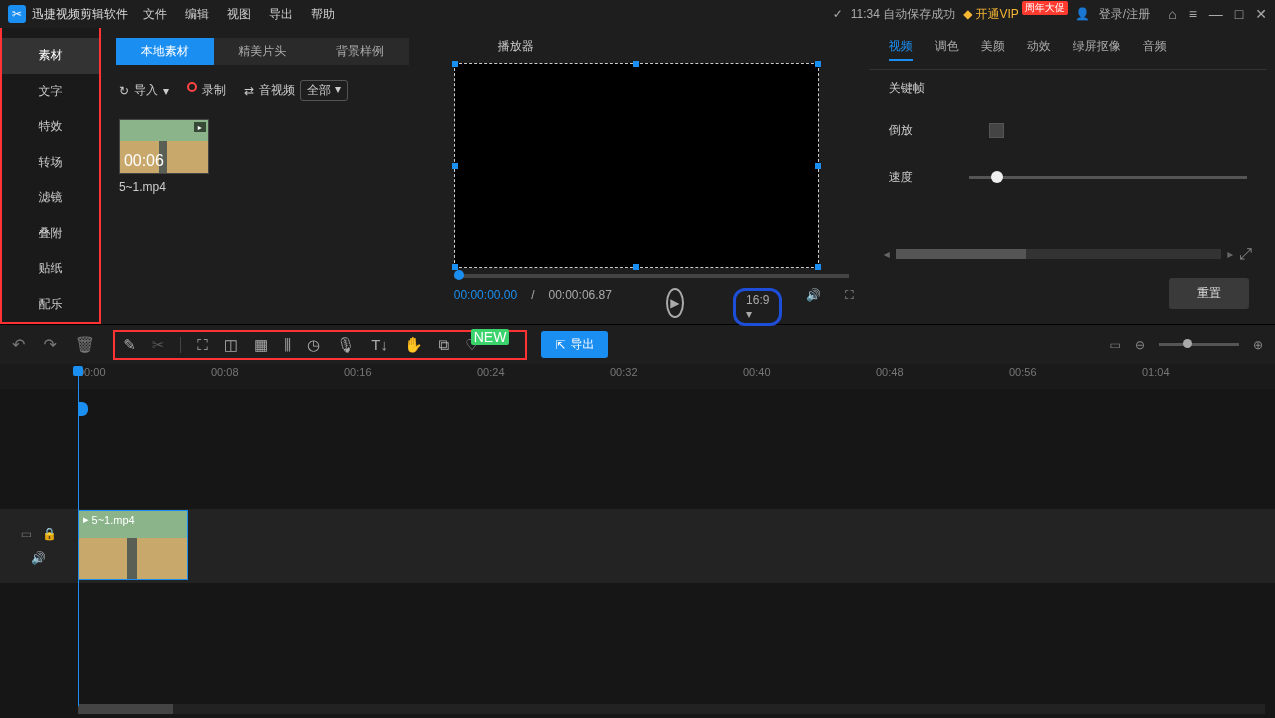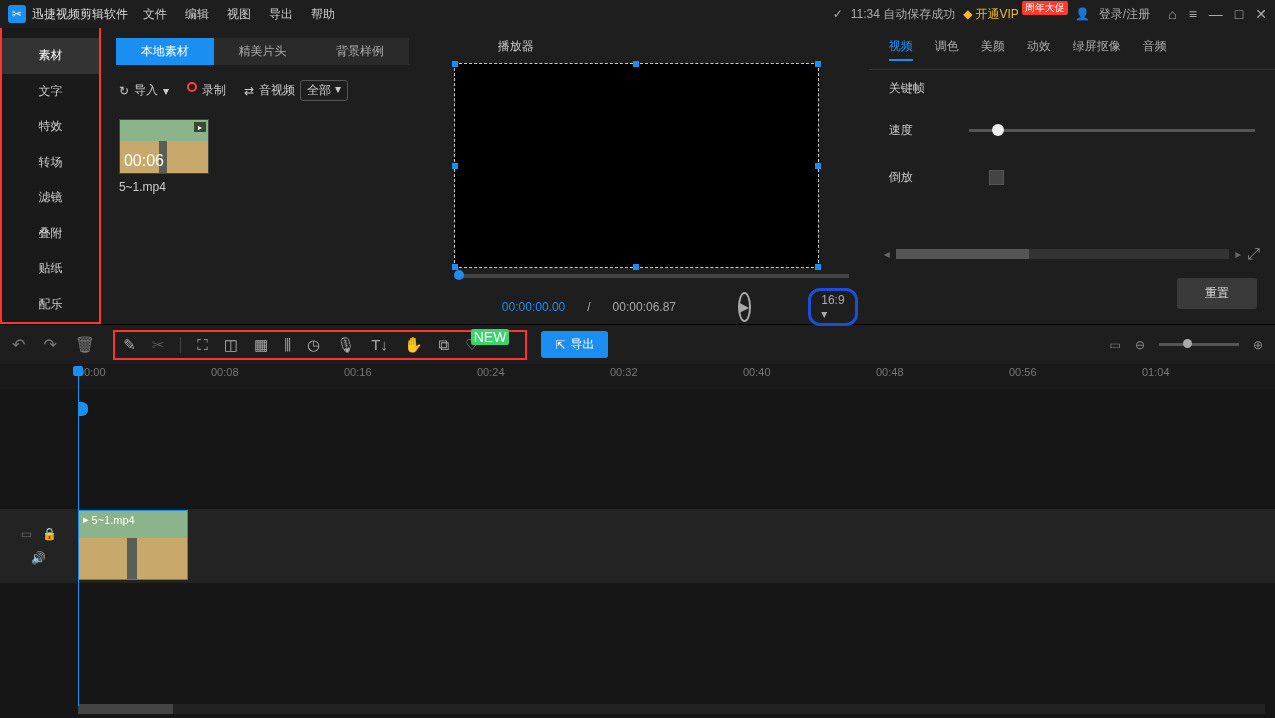--- a/index.html
+++ b/index.html
@@ -39,28 +39,28 @@
   .player-panel { width: 445px; background: #1e1e1e; padding: 10px 15px 0 30px; }
   .player-title { color: #ccc; margin-bottom: 8px; margin-left: 44px; }
   .player-frame { width: 365px; height: 205px; border: 1px dashed #ccc; background: #000; position: relative; }
   .handle { position: absolute; width: 6px; height: 6px; background: #1b8ef2; }
   .handle.tl { left: -3px; top: -3px; } .handle.tr { right: -3px; top: -3px; }
   .handle.bl { left: -3px; bottom: -3px; } .handle.br { right: -3px; bottom: -3px; }
   .handle.tm { left: 50%; top: -3px; margin-left:-3px; } .handle.bm { left: 50%; bottom: -3px; margin-left:-3px; }
   .handle.lm { left: -3px; top: 50%; margin-top:-3px; } .handle.rm { right: -3px; top: 50%; margin-top:-3px; }
   .player-seek { width: 395px; height: 4px; background: #444; position: relative; margin-top: 6px; }
   .seek-dot { position: absolute; left: 0; top: -4px; width: 10px; height: 10px; background: #1b8ef2; border-radius: 50%; }
-  .player-ctrls { display: flex; align-items: center; gap: 22px; margin-top: 10px; color: #aaa; margin-left: 48px; }
+  .player-ctrls { display: flex; align-items: flex-start; gap: 14px; margin-top: 10px; color: #aaa; }
   .time-cur { color: #1b8ef2; }
   .play-btn { width: 30px; height: 30px; border: 2px solid #aaa; border-radius: 50%; display: flex; align-items: center; justify-content: center; margin-left: 40px; }
   .ratio-sel { border: 3px solid #1d4ed8; border-radius: 12px; padding: 2px 10px; margin-left: 35px; }
   .vol-icon { margin-left: 10px; }
   .fs-icon { margin-left: 10px; }
 
-  .prop-panel { width: 415px; background: #1e1e1e; padding: 10px 0 0 0; display:flex; flex-direction:column; }
+  .prop-panel { width: 415px; background: #1e1e1e; padding: 10px 8px 0 0; display:flex; flex-direction:column; }
   .prop-tabs { display: flex; gap: 22px; padding: 0 20px 8px 20px; border-bottom: 1px solid #333; }
   .prop-tab { color: #aaa; cursor: pointer; padding-bottom: 4px; }
   .prop-tab.active { color: #1b8ef2; border-bottom: 2px solid #1b8ef2; }
   .kf-label { padding: 10px 20px; color: #ccc; }
   .prop-row { display: flex; align-items: center; padding: 15px 20px; }
   .prop-lbl { width: 60px; color: #ccc; }
   .slider { flex: 1; height: 3px; background: #555; position: relative; margin-left: 20px; }
   .slider-thumb { position: absolute; left: 8%; top: -5px; width: 12px; height: 12px; background: #eee; border-radius: 50%; }
   .checkbox { width: 15px; height: 15px; background: #444; margin-left: 40px; border:1px solid #555;}
   .prop-scroll { display: flex; align-items: center; padding: 0 15px; margin-top: auto; color:#666; }
@@ -209,28 +209,28 @@
     <div class="prop-tabs">
       <span class="prop-tab active">视频</span>
       <span class="prop-tab">调色</span>
       <span class="prop-tab">美颜</span>
       <span class="prop-tab">动效</span>
       <span class="prop-tab">绿屏抠像</span>
       <span class="prop-tab">音频</span>
     </div>
     <div class="kf-label">关键帧</div>
     <div class="prop-row">
+      <span class="prop-lbl">倒放</span>
+      <div class="checkbox"></div>
+    </div>
+    <div class="prop-row">
       <span class="prop-lbl">速度</span>
       <div class="slider">
           <div class="slider-thumb"></div>
         </div>
-    </div>
-    <div class="prop-row">
-      <span class="prop-lbl">倒放</span>
-      <div class="checkbox"></div>
     </div>
     <div class="prop-scroll">
       <span>◂</span>
       <div class="prop-scroll-bar">
           <div class="prop-scroll-thumb"></div>
         </div>
       <span>▸</span>
       <span style="margin-left:6px;font-size:16px;color:#888">⤢</span>
     </div>
     <div class="reset-row">

